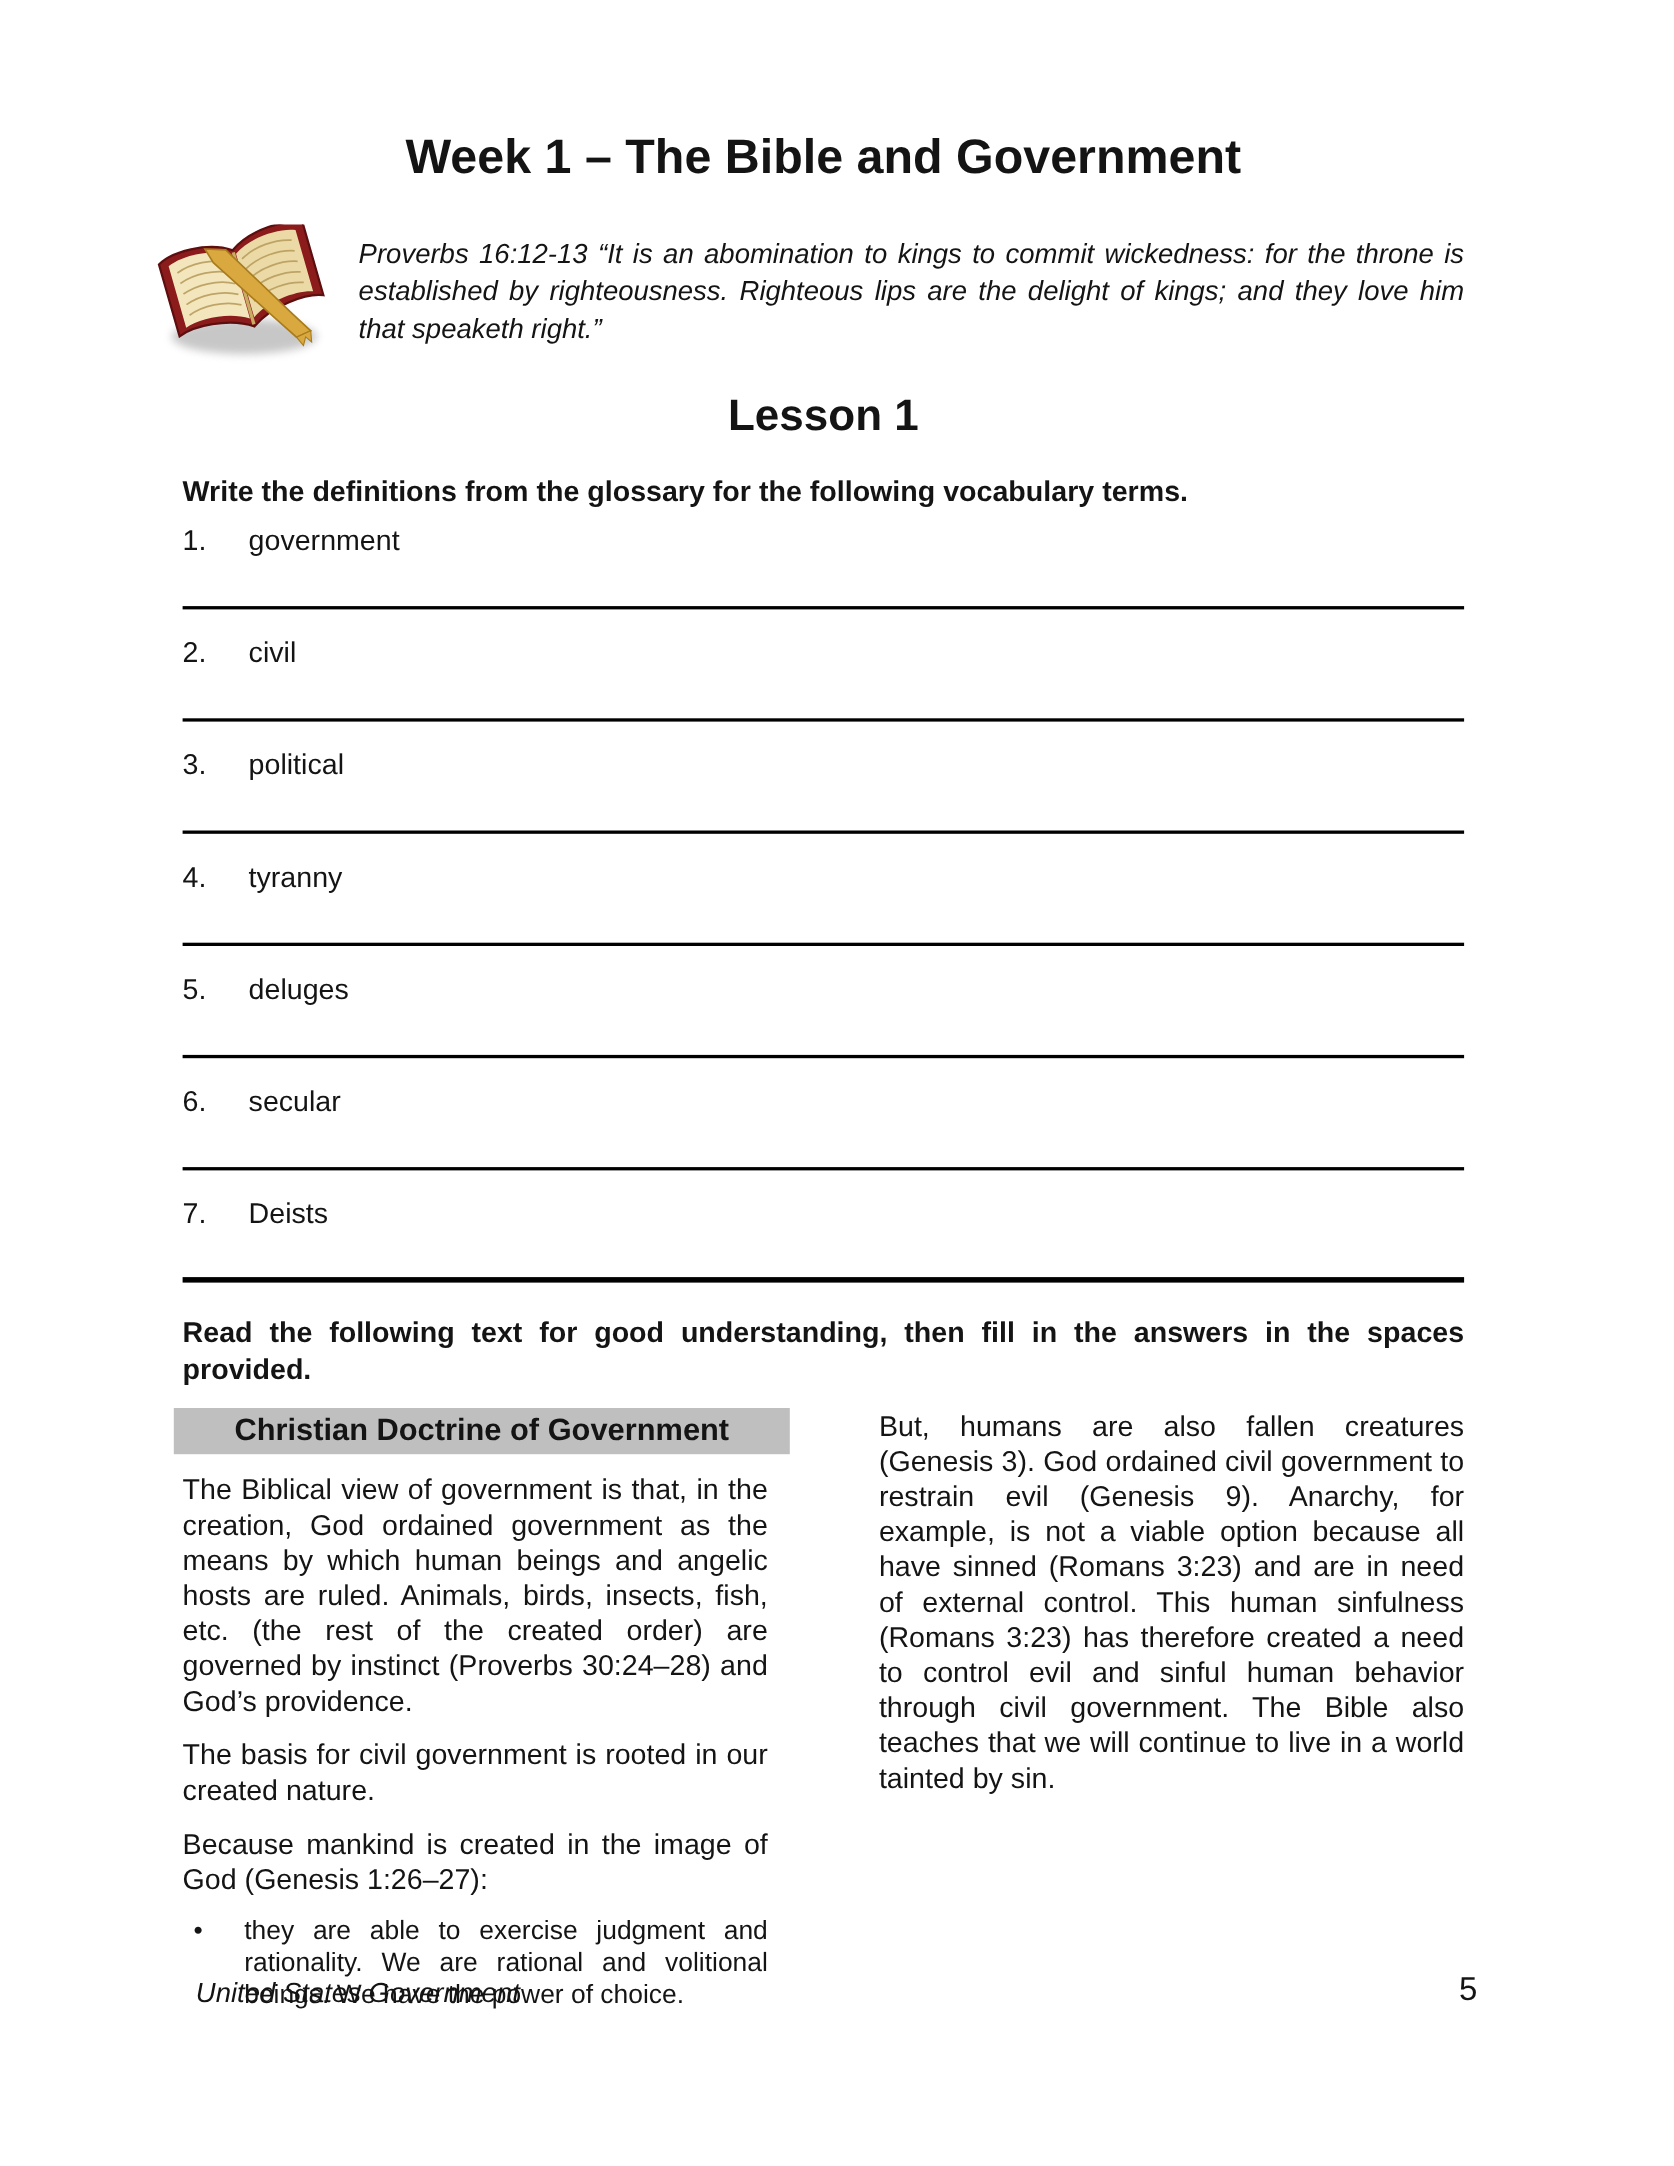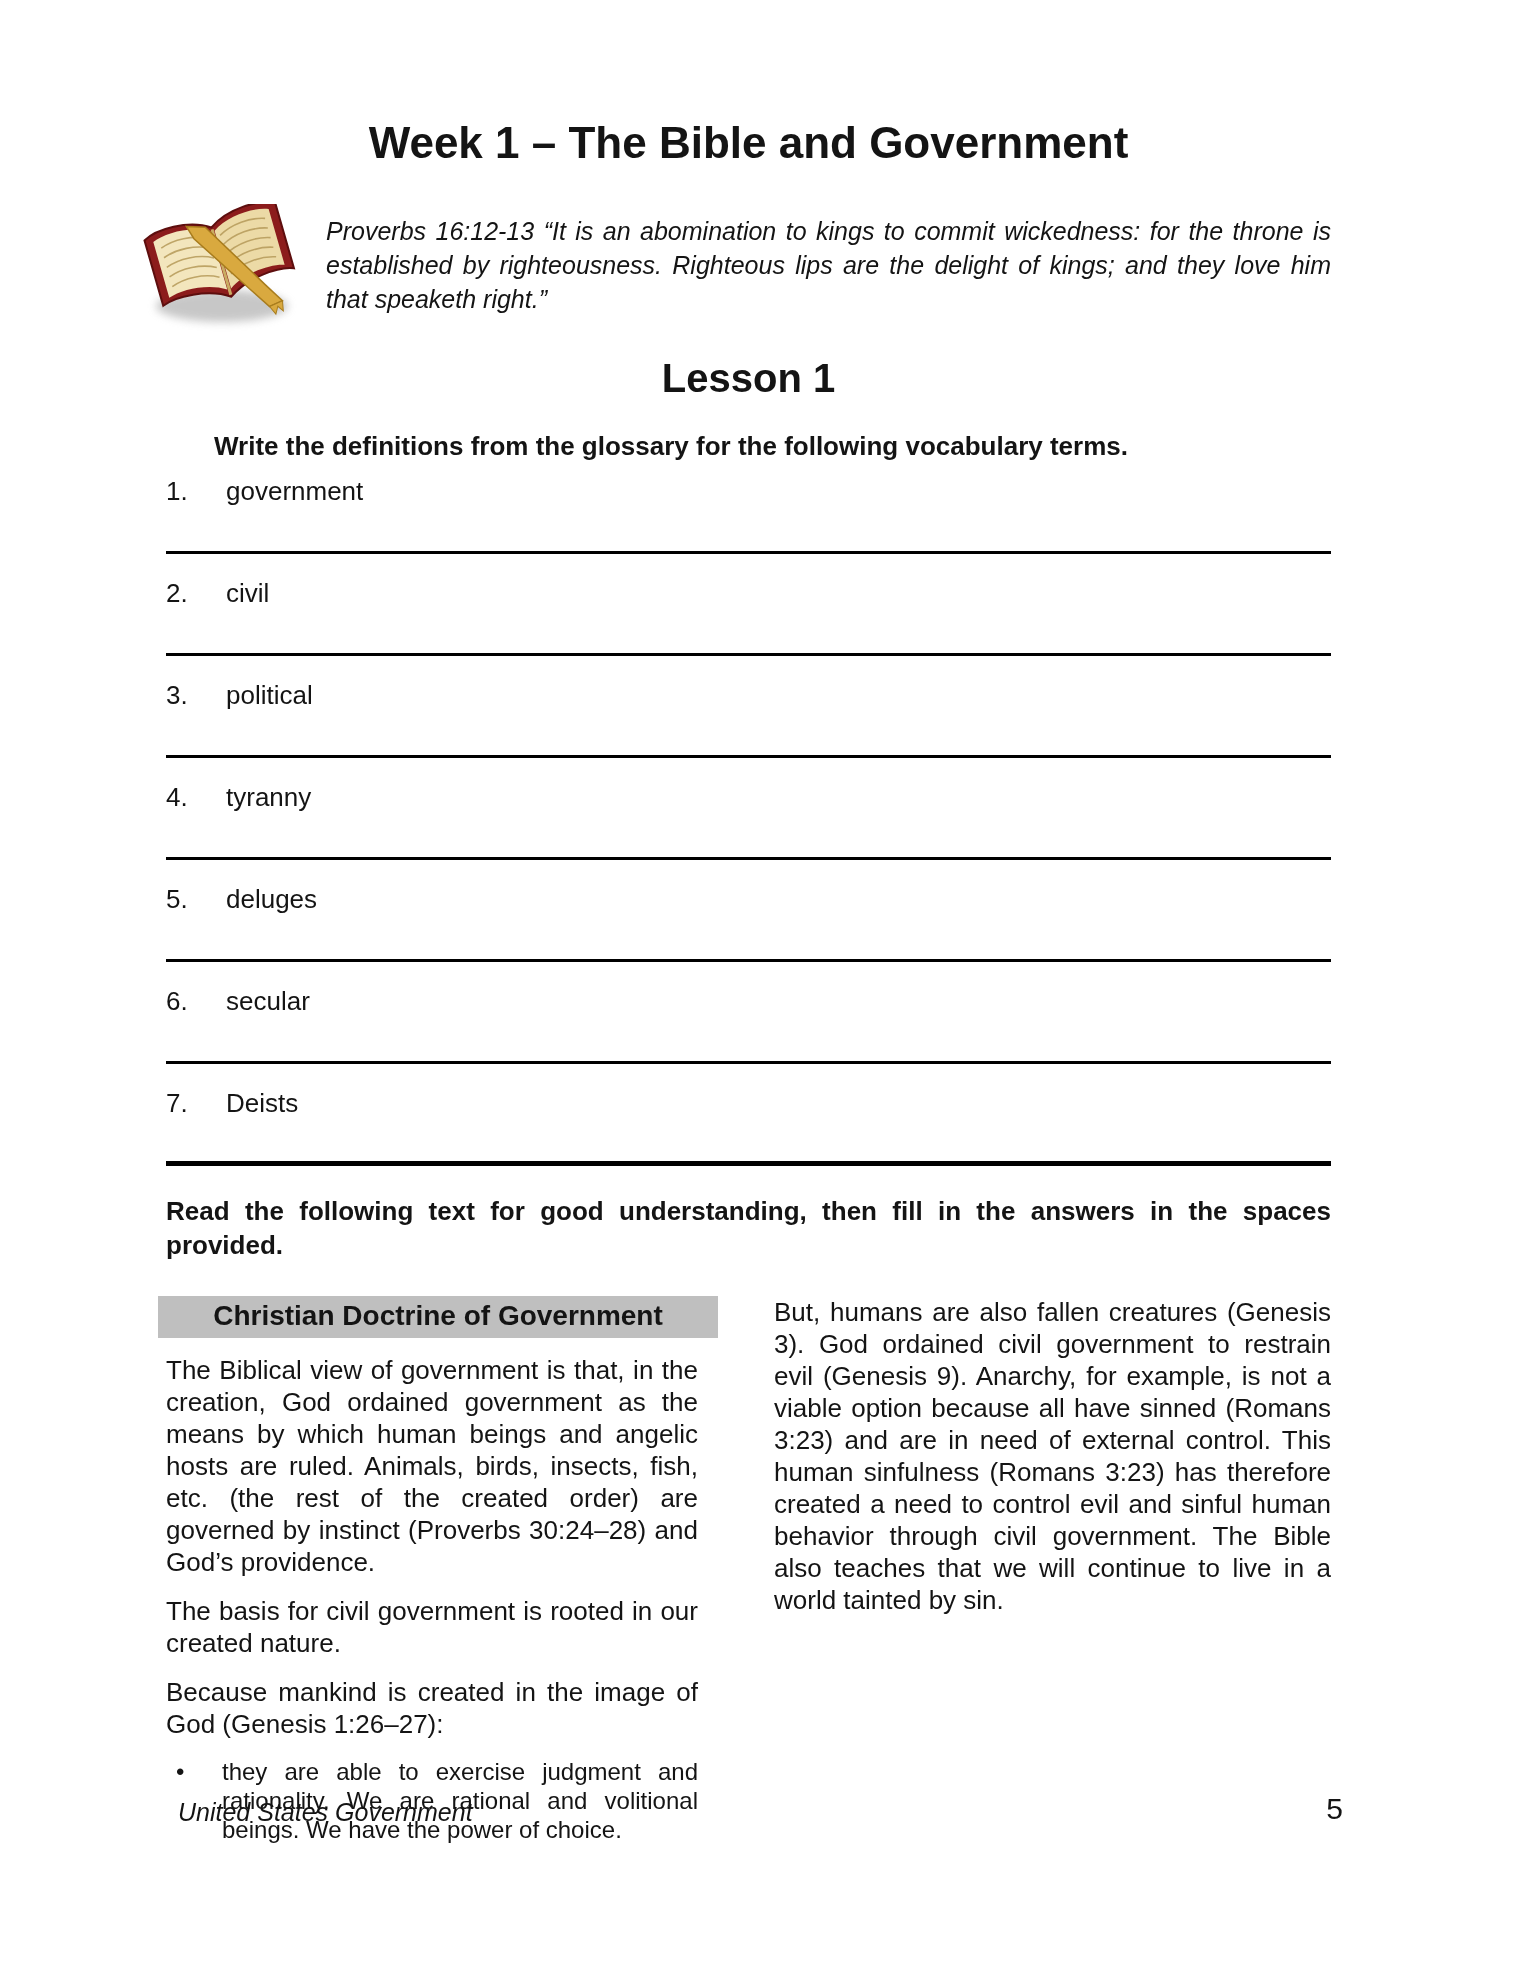--- a/index.html
+++ b/index.html
@@ -13,32 +13,32 @@
 
   .page-title { margin-top:118px; text-align:center; font-size:44px; font-weight:bold; }
 
   .verse-row { display:flex; align-items:flex-start; margin-top:36px; margin-left:-28px; }
   .bible-icon { width:168px; height:130px; flex:0 0 auto; }
   .verse-text { flex:1; margin-left:20px; margin-top:10px; font-style:italic;
                 font-size:25px; line-height:34px; text-align:justify; text-justify:inter-word; }
 
   .lesson-heading { margin-top:22px; text-align:center; font-size:40px; font-weight:bold; }
 
-  .vocab-instruction { margin-top:30px; font-size:26px; font-weight:bold;margin-left:48px; }
+  .vocab-instruction { margin-top:30px; font-size:26px; font-weight:bold; }
 
   .vocab-list { margin-top:14px; }
   .term-row { display:flex; font-size:26px; line-height:31px; }
   .vocab-num { width:60px; flex:0 0 auto; }
   .answer-line { border-bottom:3px solid #000; height:44px; margin-bottom:24px; }
   .answer-line.heavy { border-bottom-width:5px; height:42px; margin-bottom:0; }
 
   .reading-instruction { margin-top:28px; font-size:26px; font-weight:bold;
                          line-height:34px; text-align:justify; text-justify:inter-word; }
 
-  .columns { display:flex; gap:76px; margin-top:34px; }
+  .columns { display:flex; gap:101px; margin-top:18px; }
   .col-left  { width:532px; flex:0 0 auto; }
   .col-right { flex:1; }
 
   .article-heading { background:#bfbfbf; font-weight:bold; font-size:28px; text-align:center;
                      padding:4px 0 6px; margin:0 -20px 16px -8px; }
 
   .body-para  { font-size:26px; line-height:32px; text-align:justify; text-justify:inter-word;
                 margin:0 0 17px; }
   .small-text { font-size:24px; line-height:29px; text-align:justify; text-justify:inter-word; }
 

